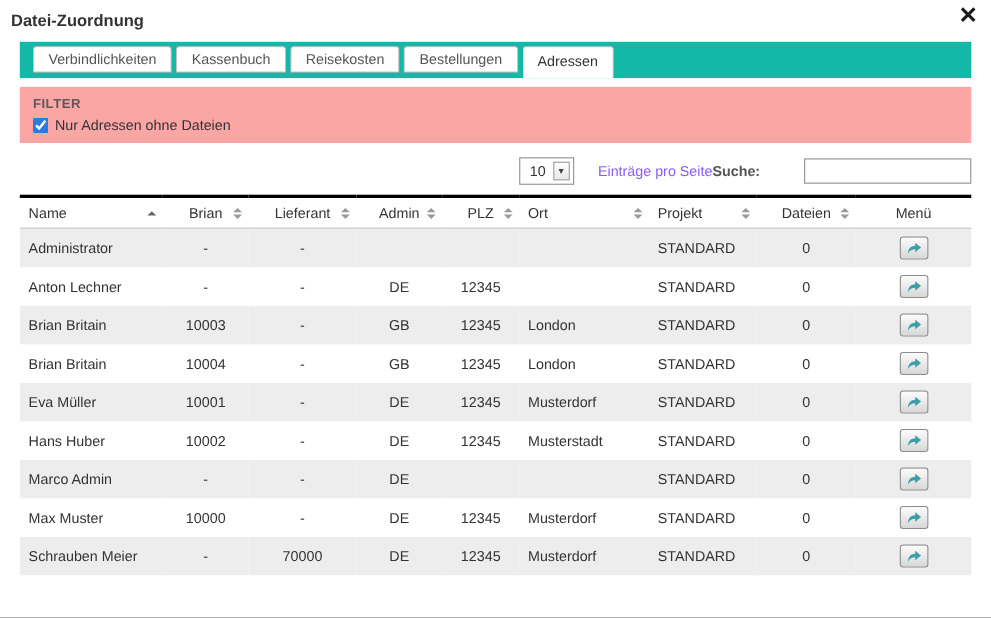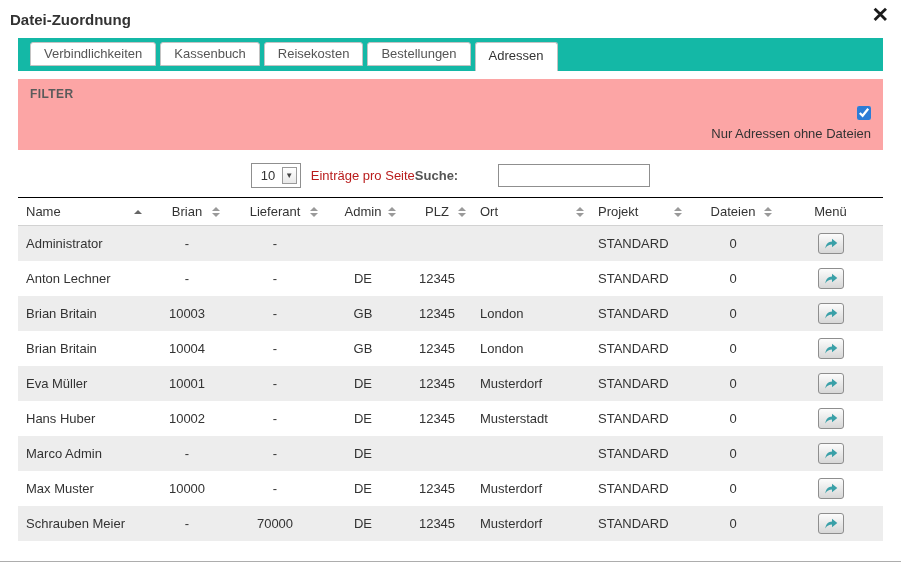--- a/index.html
+++ b/index.html
@@ -17,44 +17,44 @@
   .tabbar { margin:0 18px; height:33px; background:#14b8a6; display:flex;
             align-items:flex-start; padding:4px 0 0 12px; }
   .tab { background:#fff; border:1px solid #c3c3c3; border-radius:3px 3px 0 0;
          padding:0 13px; margin-right:4px; font-size:13px; color:#555;
          line-height:22px; height:24px; cursor:pointer; }
   .tab.active { height:29px; line-height:26px; border-bottom:none; color:#333; }
 
   
   .filterbox { margin:8px 18px 0; background:#fca5a5; padding:8px 12px 9px; }
   .filter-title { font-size:12px; font-weight:bold; color:#5b5b5b; letter-spacing:.4px; }
-  .filter-check { display:flex; align-items:flex-end; gap:6px; margin-top:5px;
-                  font-size:13px; color:#333; cursor:pointer;flex-direction:column; }
+  .filter-check { display:flex; align-items:center; gap:6px; margin-top:5px;
+                  font-size:13px; color:#333; cursor:pointer; }
   .filter-check input { width:14px; height:14px; accent-color:#2c7cd6; cursor:pointer; }
 
   
-  .controls { margin:13px 18px 9px; display:flex; justify-content:center; align-items:center; }
+  .controls { margin:13px 18px 9px; display:flex; justify-content:flex-end; align-items:center; }
   .ctrl-left { display:flex; align-items:center; }
   .pagesize { display:inline-flex; align-items:center; border:1px solid #8f8f8f;
               background:#fff; height:25px; padding-right:3px; cursor:pointer; }
   .ps-value { min-width:30px; padding:0 6px 0 9px; font-size:13px; color:#333; }
   .ps-arrow { width:15px; height:17px; border:1px solid #9a9a9a; display:flex;
               align-items:center; justify-content:center; font-size:8px; color:#444;
               background:linear-gradient(#ffffff,#e9e9e9); }
-  .ps-label { margin-left:10px; font-size:13px; color:#b91c1c; }
+  .ps-label { margin-left:22px; font-size:13px; color:#8b5cf6; }
   .ctrl-right { display:flex; align-items:center;gap:33px; }
   .search-label { font-size:13px; font-weight:bold; color:#555; margin-right:7px; }
   .search-input { width:152px; height:23px; border:1px solid #8f8f8f; font-size:13px;
                   padding:0 5px; font-family:"Liberation Sans", sans-serif; }
 
   
   .dtable { width:calc(100% - 36px); margin:4px 18px 0; border-collapse:collapse;
             table-layout:fixed; font-size:13px; color:#333; }
   .dtable thead th { font-weight:normal; color:#333; padding:6px 8px; position:relative;
-                     border-top:1px solid #000000; border-bottom:1px solid #d2d2d2; cursor:pointer; }
+                     border-top:3px solid #000000; border-bottom:1px solid #d2d2d2; cursor:pointer; }
   .dtable td { padding:7px 8px; vertical-align:middle; }
   .dtable tbody tr:nth-child(odd) { background:#ededed; }
   .dtable th:nth-child(1), .dtable td:nth-child(1) { width:130px; text-align:left; }
   .dtable th:nth-child(2), .dtable td:nth-child(2) { width:78px;  text-align:center; }
   .dtable th:nth-child(3), .dtable td:nth-child(3) { width:98px;  text-align:center; }
   .dtable th:nth-child(4), .dtable td:nth-child(4) { width:78px;  text-align:center; }
   .dtable th:nth-child(5), .dtable td:nth-child(5) { width:70px;  text-align:center; }
   .dtable th:nth-child(6), .dtable td:nth-child(6) { width:118px; text-align:left; }
   .dtable th:nth-child(7), .dtable td:nth-child(7) { width:98px;  text-align:left; }
   .dtable th:nth-child(8), .dtable td:nth-child(8) { width:90px;  text-align:center; }

